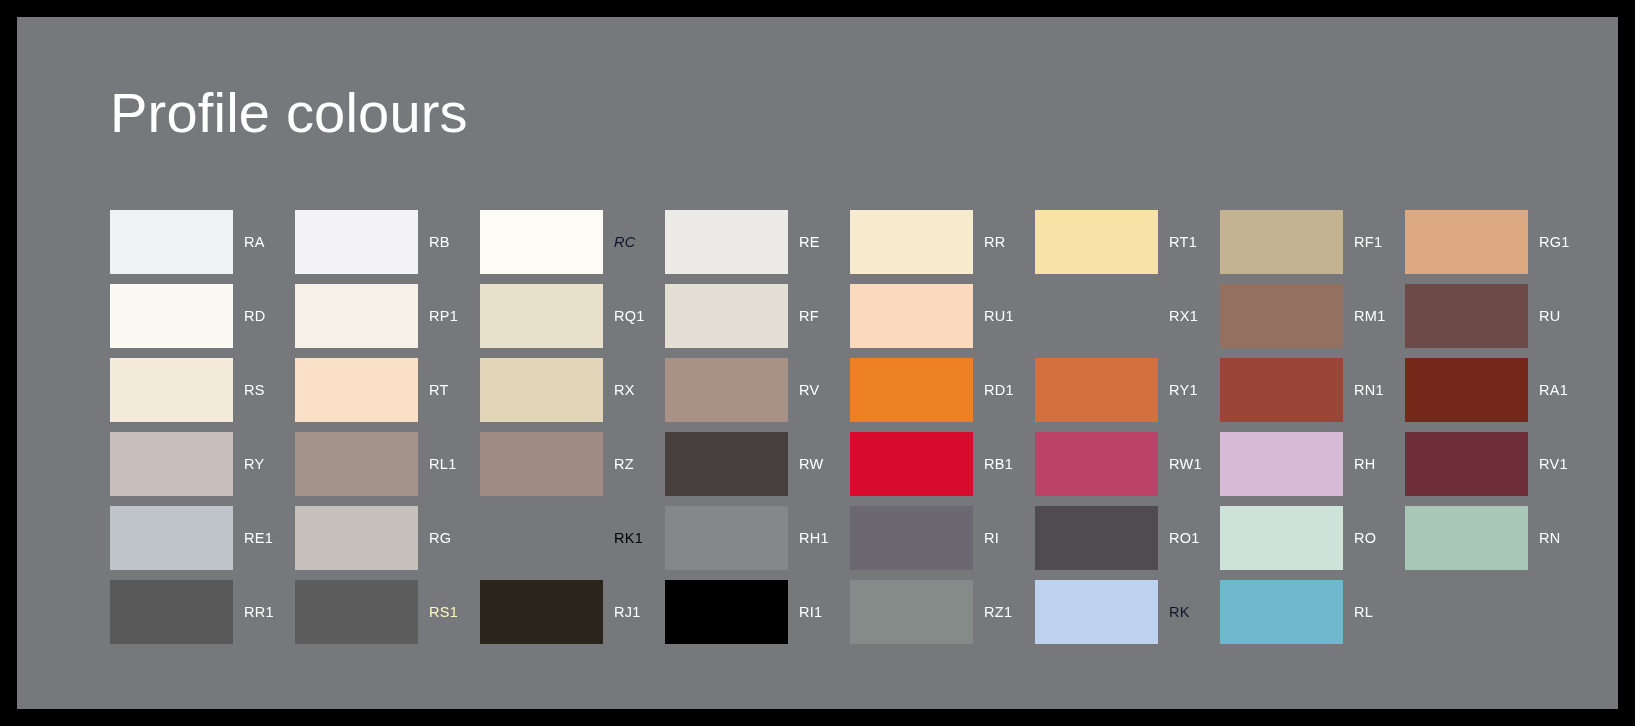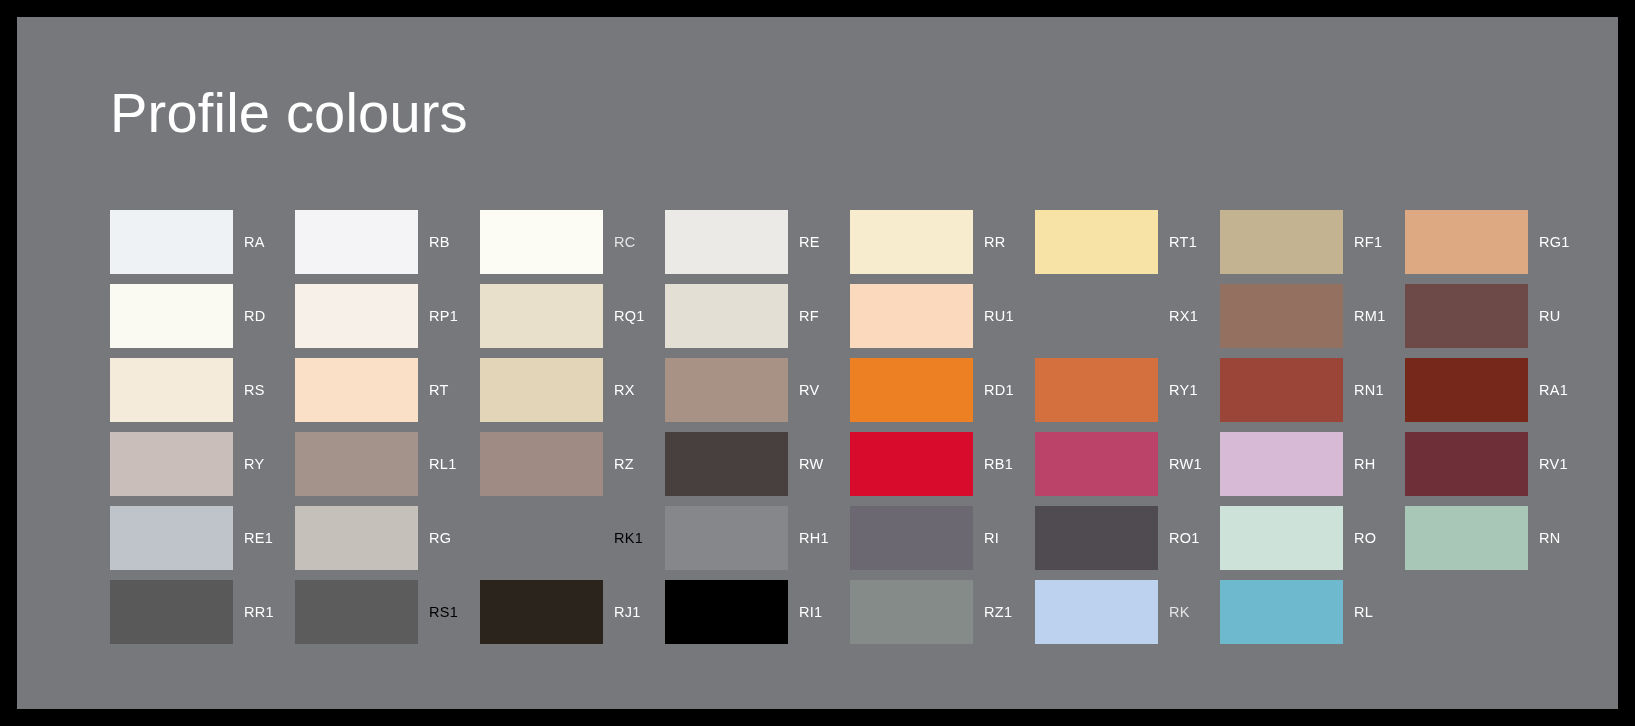--- a/index.html
+++ b/index.html
@@ -92,21 +92,21 @@
         <div class="swatch-cell">
           <div class="swatch-chip" style="background-color: rgb(238, 242, 245);"></div>
           <div class="swatch-label" style="color: rgb(255, 255, 255);">RA</div>
         </div>
         <div class="swatch-cell">
           <div class="swatch-chip" style="background-color: rgb(244, 244, 246);"></div>
           <div class="swatch-label" style="color: rgb(255, 255, 255);">RB</div>
         </div>
         <div class="swatch-cell">
           <div class="swatch-chip" style="background-color: rgb(252, 251, 244);"></div>
-          <div class="swatch-label" style="color: #e5e5e5;">RC</div>
+          <div class="swatch-label" style="color: #0f172a; font-style: italic;">RC</div>
         </div>
         <div class="swatch-cell">
           <div class="swatch-chip" style="background-color: rgb(236, 234, 230);"></div>
           <div class="swatch-label" style="color: rgb(255, 255, 255);">RE</div>
         </div>
         <div class="swatch-cell">
           <div class="swatch-chip" style="background-color: rgb(248, 236, 206);"></div>
           <div class="swatch-label" style="color: rgb(255, 255, 255);">RR</div>
         </div>
         <div class="swatch-cell">
@@ -248,37 +248,37 @@
         <div class="swatch-cell">
           <div class="swatch-chip" style="background-color: rgb(169, 199, 182);"></div>
           <div class="swatch-label" style="color: rgb(255, 255, 255);">RN</div>
         </div>
         <div class="swatch-cell">
           <div class="swatch-chip" style="background-color: rgb(89, 89, 90);"></div>
           <div class="swatch-label" style="color: rgb(255, 255, 255);">RR1</div>
         </div>
         <div class="swatch-cell">
           <div class="swatch-chip" style="background-color: rgb(92, 92, 92);"></div>
-          <div class="swatch-label" style="color: #000000;">RS1</div>
+          <div class="swatch-label" style="color: #fef9c3;">RS1</div>
         </div>
         <div class="swatch-cell">
           <div class="swatch-chip" style="background-color: rgb(43, 36, 28);"></div>
           <div class="swatch-label" style="color: rgb(255, 255, 255);">RJ1</div>
         </div>
         <div class="swatch-cell">
           <div class="swatch-chip" style="background-color: rgb(0, 0, 0);"></div>
           <div class="swatch-label" style="color: rgb(255, 255, 255);">RI1</div>
         </div>
         <div class="swatch-cell">
           <div class="swatch-chip" style="background-color: rgb(132, 139, 136);"></div>
           <div class="swatch-label" style="color: rgb(255, 255, 255);">RZ1</div>
         </div>
         <div class="swatch-cell">
           <div class="swatch-chip" style="background-color: rgb(188, 210, 238);"></div>
-          <div class="swatch-label" style="color: #e5e5e5;">RK</div>
+          <div class="swatch-label" style="color: #0f172a;">RK</div>
         </div>
         <div class="swatch-cell">
           <div class="swatch-chip" style="background-color: rgb(111, 185, 206);"></div>
           <div class="swatch-label" style="color: rgb(255, 255, 255);">RL</div>
         </div>
       </div>
 
   </div>
 </div>
 

